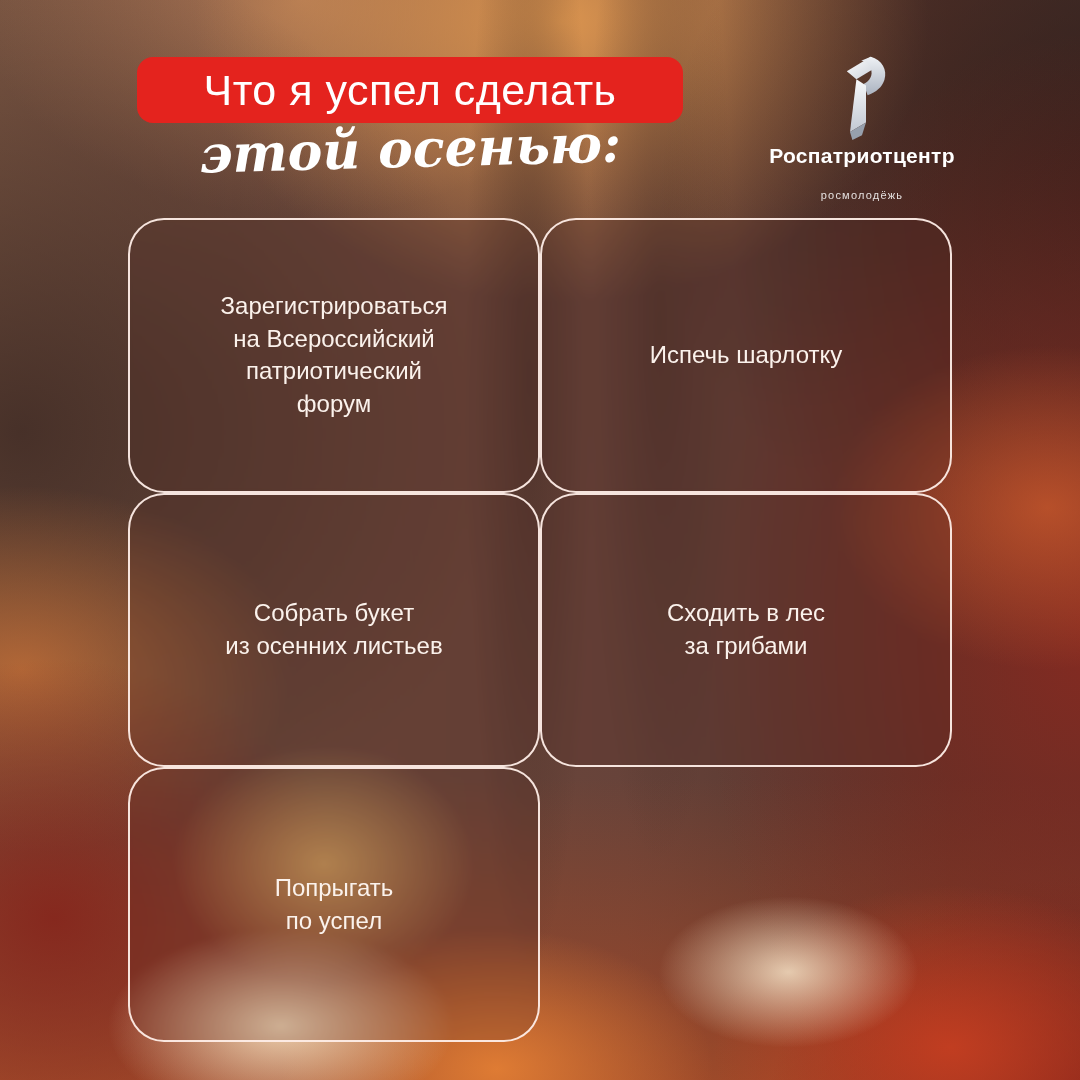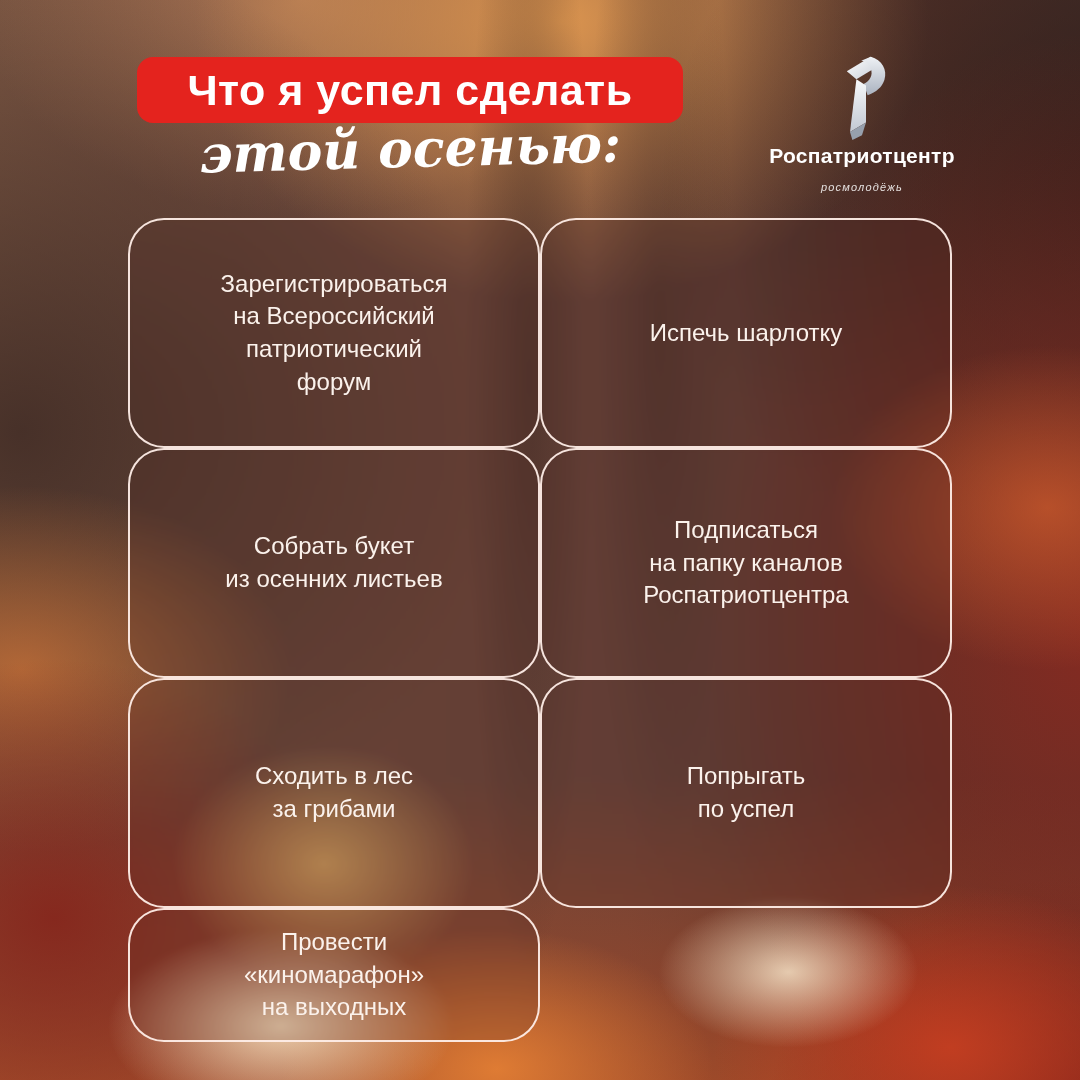--- a/index.html
+++ b/index.html
@@ -32,36 +32,36 @@
       linear-gradient(180deg, rgba(0,0,0,0) 72%, rgba(172,72,36,0.55) 92%, rgba(182,78,36,0.7) 100%),
       linear-gradient(90deg, #7d5844 0%, #6f4b3d 22%, #6b463a 40%, #67433a 58%, #5d3b33 72%, #503129 88%, #47302b 100%);
   }
   
   .banner{
     position:absolute;left:137px;top:57px;width:546px;height:66px;
     background:#e4231e;border-radius:16px;
     display:flex;align-items:center;justify-content:center;
   }
   .banner h1{
-    margin:12px;color:#ffffff;font-size:43px;font-weight:bold;letter-spacing:0.5px;
+    margin:12px;color:#ffffff;font-size:43px;font-weight:normal;letter-spacing:0.5px;
   }
   .subtitle{
     position:absolute;left:170px;top:118px;width:480px;
     text-align:center;color:#ffffff;
     font-family:"DejaVu Serif", serif;font-style:italic;font-weight:bold;
     font-size:52px;transform:rotate(-1.5deg);
   }
   
   .logo{
     position:absolute;left:742px;top:52px;width:240px;
     display:flex;flex-direction:column;align-items:center;
   }
   .logo-icon{width:74px;height:88px;margin-bottom:4px;}
   .logo-name{color:#ffffff;font-size:21px;font-weight:bold;letter-spacing:0.3px;}
-  .logo-subname{color:rgba(255,255,255,0.85);font-size:11px;letter-spacing:1.2px;margin-top:13px;font-style:italic;}
+  .logo-subname{color:rgba(255,255,255,0.85);font-size:11px;letter-spacing:1.2px;margin-top:21px;}
   
   .grid{
     position:absolute;left:128px;top:218px;width:824px;height:824px;
     display:grid;grid-template-columns:repeat(2,1fr);grid-template-rows:repeat(3,1fr);
   }
   .card{
     border:2.5px solid rgba(255,238,232,0.95);
     border-radius:36px;
     background:rgba(78,42,34,0.2);
     -webkit-backdrop-filter:blur(2px);
@@ -119,31 +119,21 @@
 форум</div>
     </div>
     <div class="card">
       <div class="card-label">Испечь шарлотку</div>
     </div>
     <div class="card">
       <div class="card-label">Собрать букет
 из осенних листьев</div>
     </div>
     <div class="card">
-      <div class="card-label">Подписаться
-на папку каналов
-Роспатриотцентра</div>
-    </div>
-    <div class="card">
       <div class="card-label">Сходить в лес
 за грибами</div>
     </div>
     <div class="card">
       <div class="card-label">Попрыгать
 по успел</div>
     </div>
-    <div class="card">
-      <div class="card-label">Провести
-«киномарафон»
-на выходных</div>
-    </div>
   </div>
 </div>
 
 </body></html>

